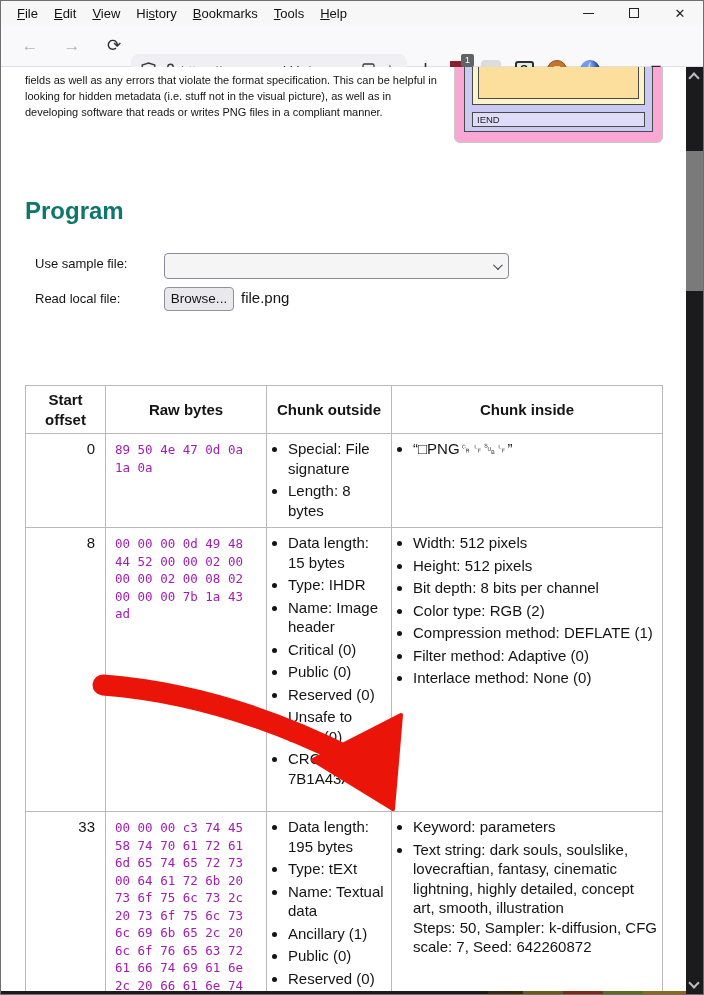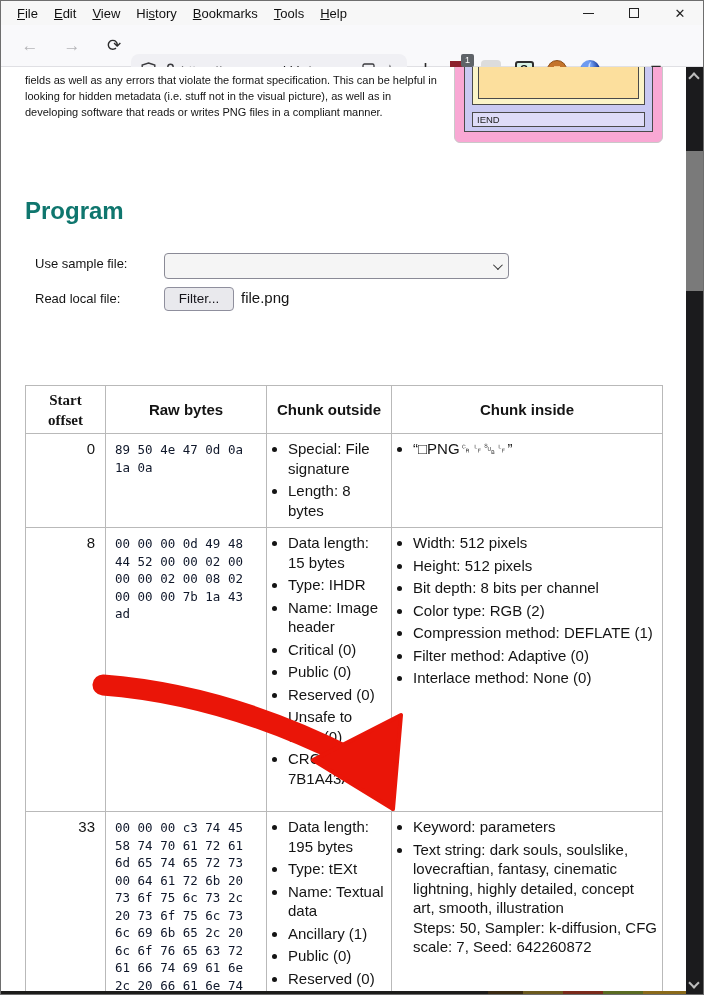--- a/index.html
+++ b/index.html
@@ -49,21 +49,21 @@
   .select-box .chev { position:absolute; right:8px; top:9px; width:7px; height:7px; border-right:1.6px solid #333; border-bottom:1.6px solid #333; transform:rotate(45deg) translateY(-2px); }
   .browse-btn { position:absolute; left:163px; top:220px; width:70px; height:24px; background:#e9e9ed; border:1px solid #8f8f9d; border-radius:4px; font-size:13.5px; text-align:center; line-height:22px; color:#15141a; }
   .file-name { position:absolute; left:240px; top:222px; font-size:15px; }
   .chunk-summary { position:absolute; left:24px; top:272px; font-size:15px; }
 
   table.chunks { position:absolute; left:24px; top:318px; width:637px; border-collapse:collapse; table-layout:fixed; }
   .chunks th, .chunks td { border:1px solid #b9b9b9; vertical-align:top; }
   .chunks th { font-size:15px; font-weight:bold; text-align:center; vertical-align:middle; height:48px; line-height:20px; padding:2px 4px; }
   .col-offset { width:80px; } .col-raw { width:161px; } .col-out { width:125px; } .col-in { width:271px; }
   td.offset { text-align:right; padding:6px 10px 0 4px; font-size:15px; }
-  td.raw { padding:7px 6px 0 9px; font-family:"DejaVu Sans Mono",monospace; font-size:12.5px; line-height:17.5px; color:#0f172a; }
+  td.raw { padding:7px 6px 0 9px; font-family:"DejaVu Sans Mono",monospace; font-size:12.5px; line-height:17.5px; color:#a21caf; }
   td.bullets { padding:5px 4px 4px 4px; }
   .chunks ul { margin:0; padding-left:17px; list-style:disc; }
   .chunks li { font-size:15px; line-height:19.5px; margin-bottom:3px; white-space:pre-wrap; }
   .r0 { height:89px; } .r8 { height:284px; } .r33 { height:240px; }
 
   .arrow-overlay { position:absolute; left:0; top:0; width:663px; height:929px; pointer-events:none; }
 
   
   .scrollbar { position:absolute; right:0; top:0; width:17px; bottom:0; background:#1b1b1d; }
   .scroll-thumb { position:absolute; left:0; width:17px; top:84px; height:140px; background:#7a7a7a; }
@@ -181,34 +181,34 @@
     </div>
 
     <h2 class="h2">Program</h2>
 
     <div class="form-label" style="top:189px">Use sample file:</div>
     <div class="select-box">
         <span class="chev"></span>
       </div>
 
     <div class="form-label" style="top:224px">Read local file:</div>
-    <div class="browse-btn">Filter...</div>
+    <div class="browse-btn">Browse...</div>
     <div class="file-name">file.png</div>
 
 
     <table class="chunks">
       <colgroup>
           <col class="col-offset">
           <col class="col-raw">
           <col class="col-out">
           <col class="col-in">
         </colgroup>
       <thead>
           <tr id="chunk-head-row">
-            <th style="white-space: pre-line; font-family: Liberation Serif, serif;">Start
+            <th style="white-space: pre-line;">Start
 offset</th>
             <th style="white-space: pre-line;">Raw bytes</th>
             <th style="white-space: pre-line; margin-left: 21px;">Chunk outside</th>
             <th style="white-space: pre-line;">Chunk inside</th>
           </tr>
         </thead>
       <tbody id="chunk-body">
           <tr class="r0">
             <td class="offset">0</td>
             <td class="raw">

